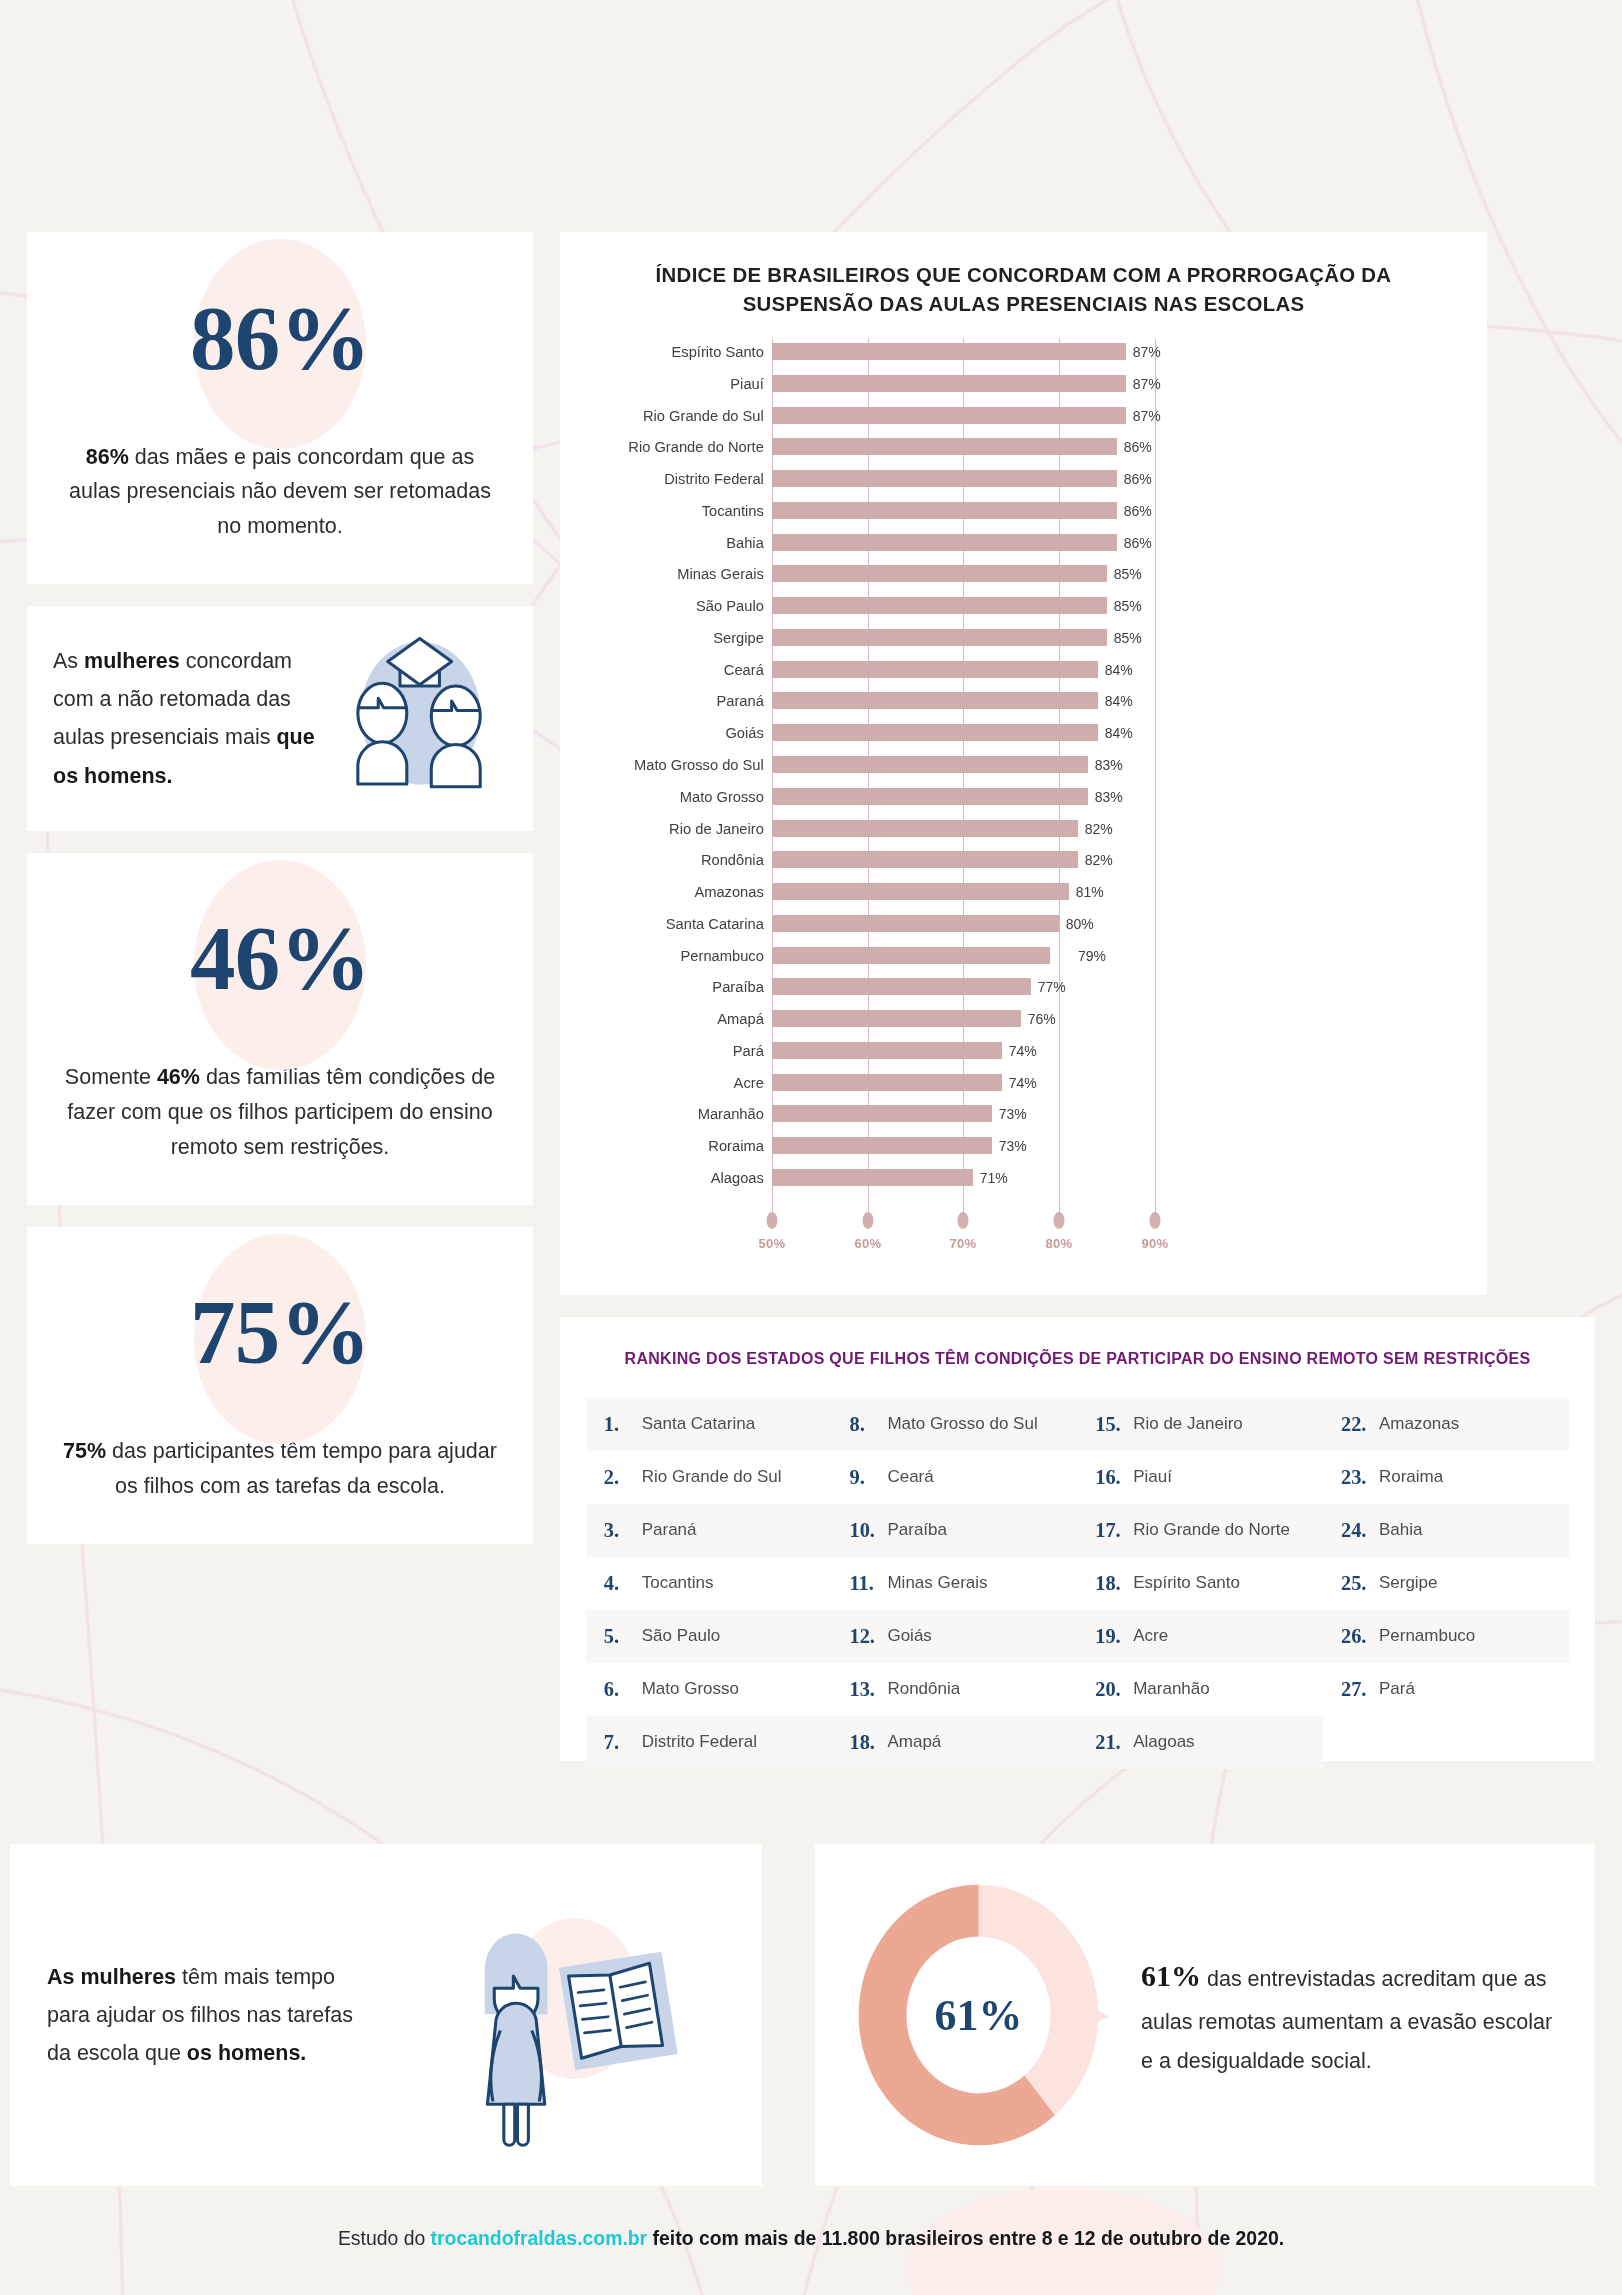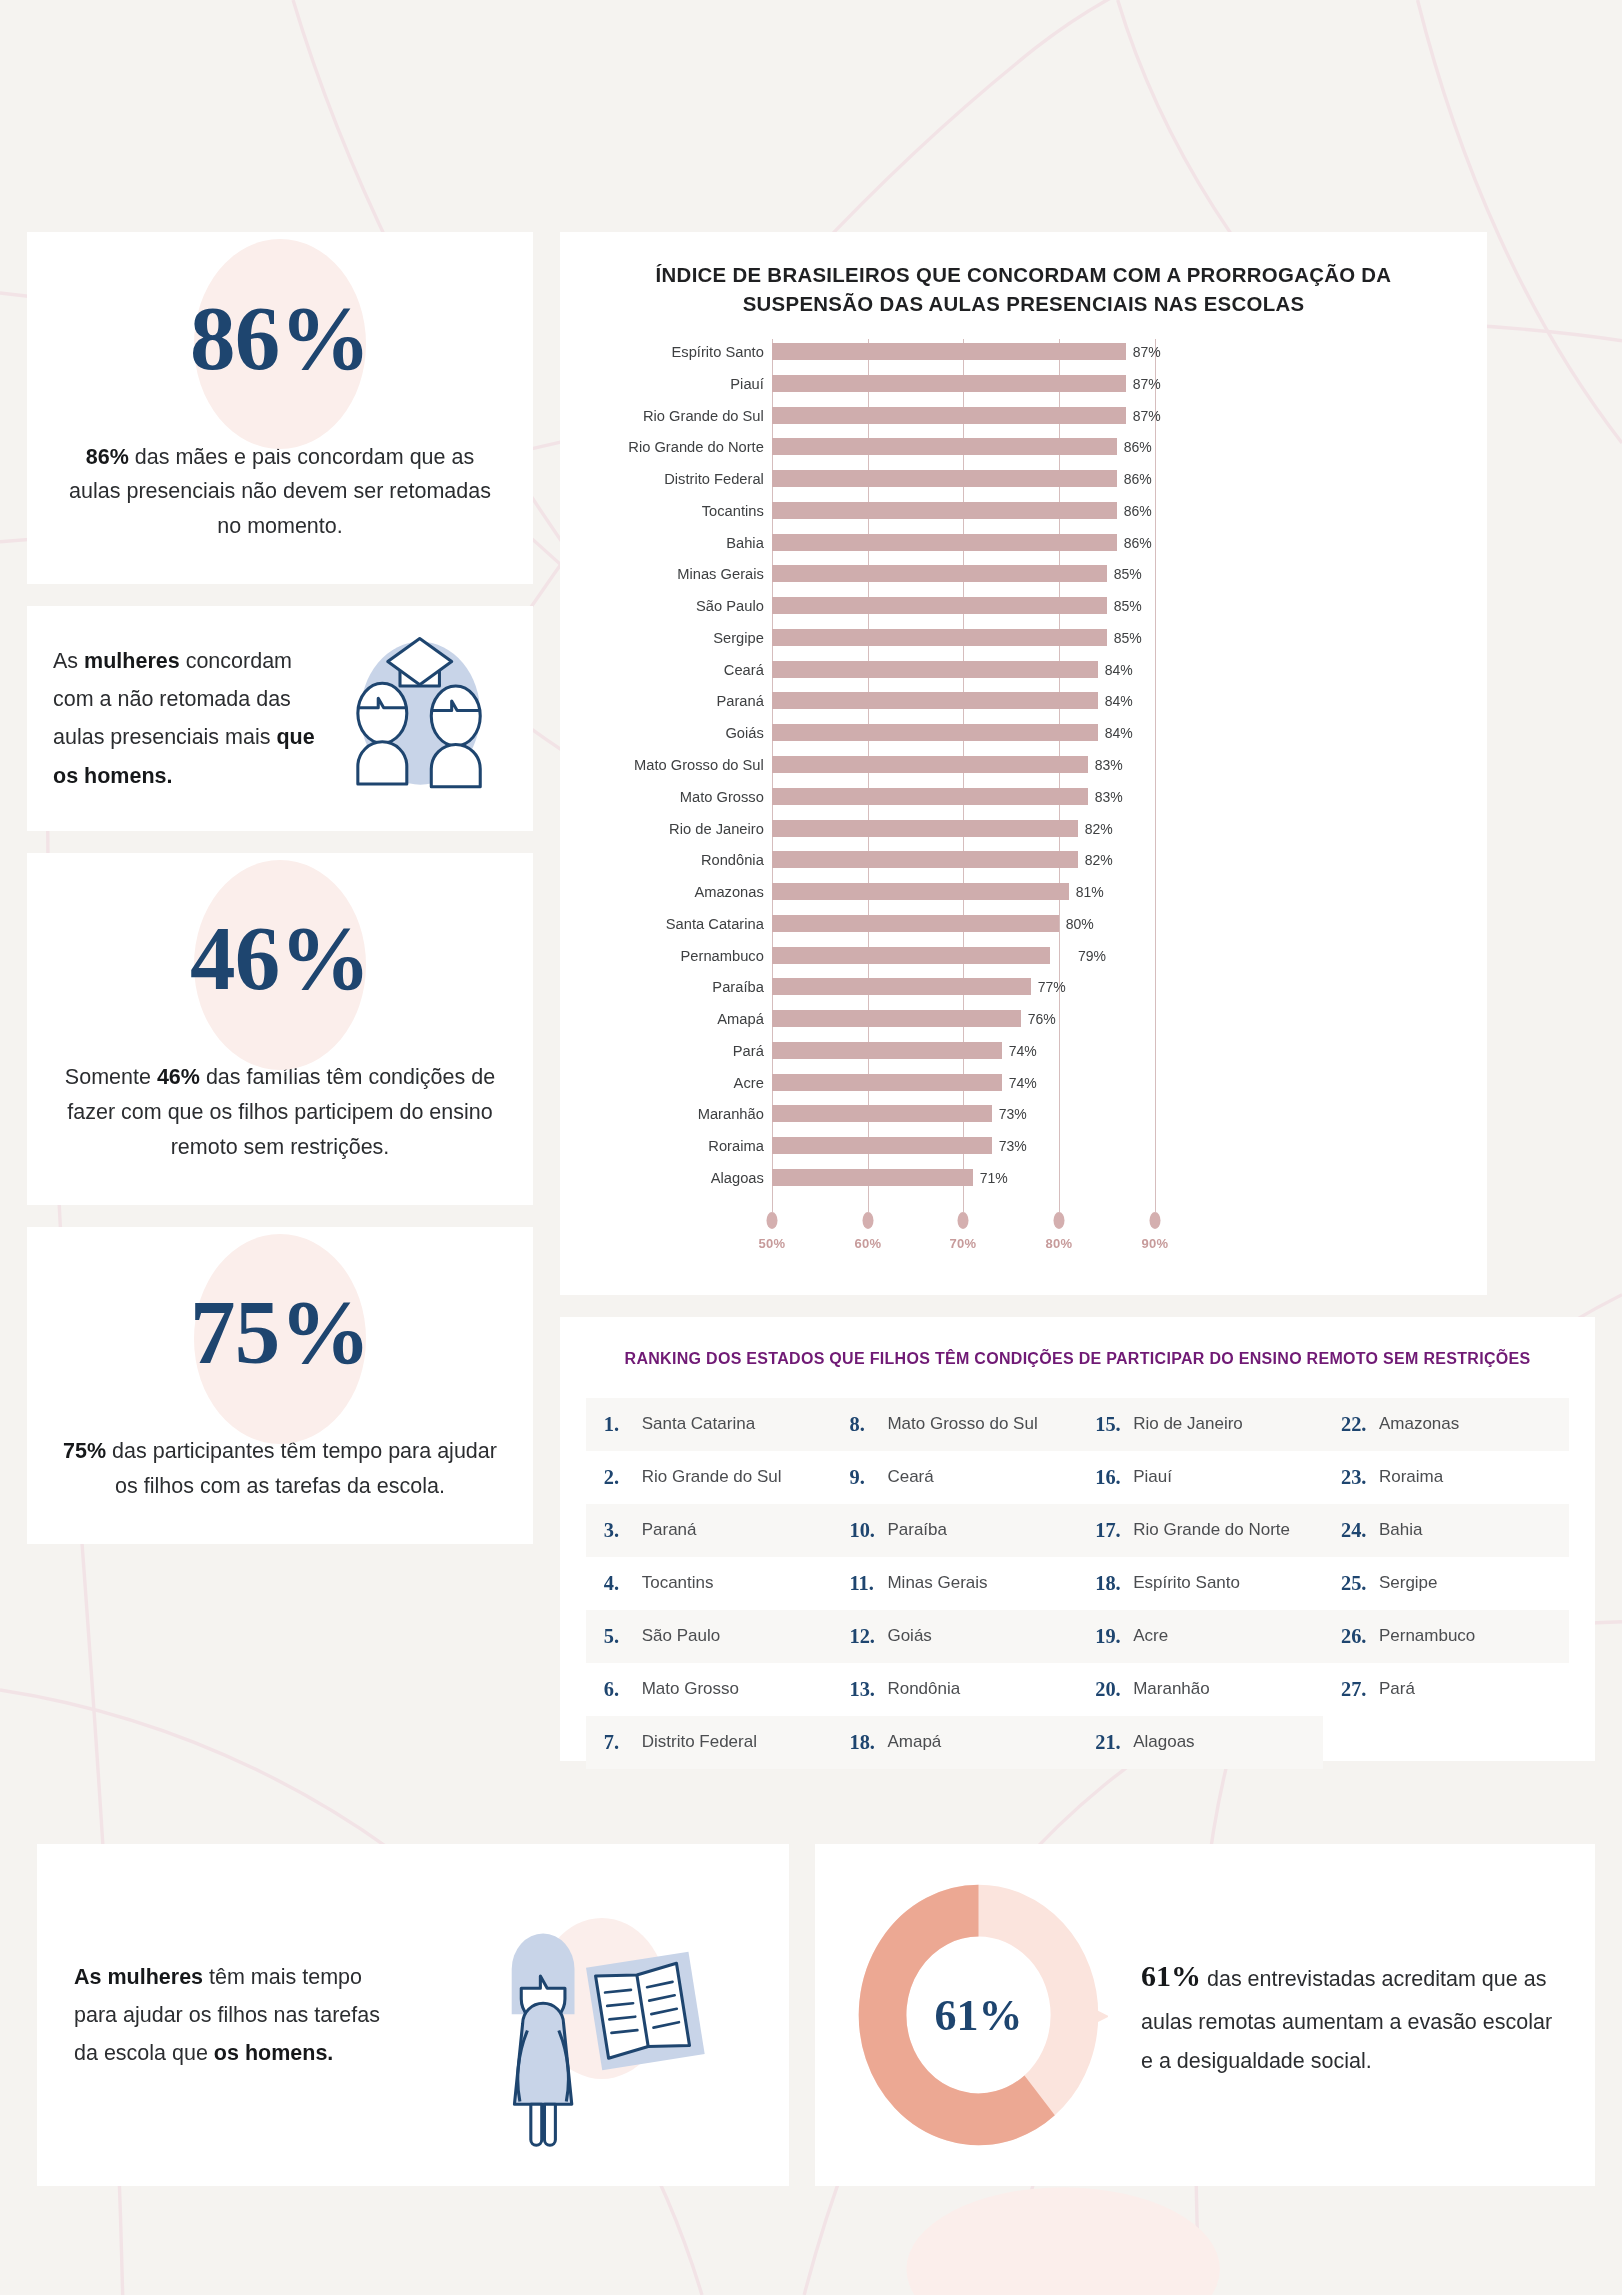--- a/index.html
+++ b/index.html
@@ -235,21 +235,21 @@
     min-width: 38px;
   }
   .rank-name {
     font-size: 17px;
     color: #4b4d50;
   }
 
   
   .bottom-left {
     position: absolute;
-    left: 37px;
+    left: 10px;
     top: 1844px;
     width: 752px;
     height: 342px;
     display: flex;
     align-items: center;
     padding: 0 20.4px 0 37px;
   }
   .bottom-left .bl-text {
     font-size: 21.5px;
     line-height: 1.78;
@@ -721,15 +721,18 @@
         </g>
         <polygon points="348,180 382,197 348,214" fill="#fbe4dd"></polygon>
       </svg>
       <div class="donut-label">61%</div>
     </div>
     <div class="donut-text">
       <span class="big">61%</span><span> das entrevistadas acreditam que as aulas remotas aumentam a evasão escolar e a desigualdade social.</span>
     </div>
   </div>
 
+  <div class="footer">
+    <span>Estudo do </span><span class="link">trocandofraldas.com.br</span><b> feito com mais de 11.800 brasileiros entre 8 e 12 de outubro de 2020.</b>
+  </div>
 
 </div>
 
 
 </body></html>

